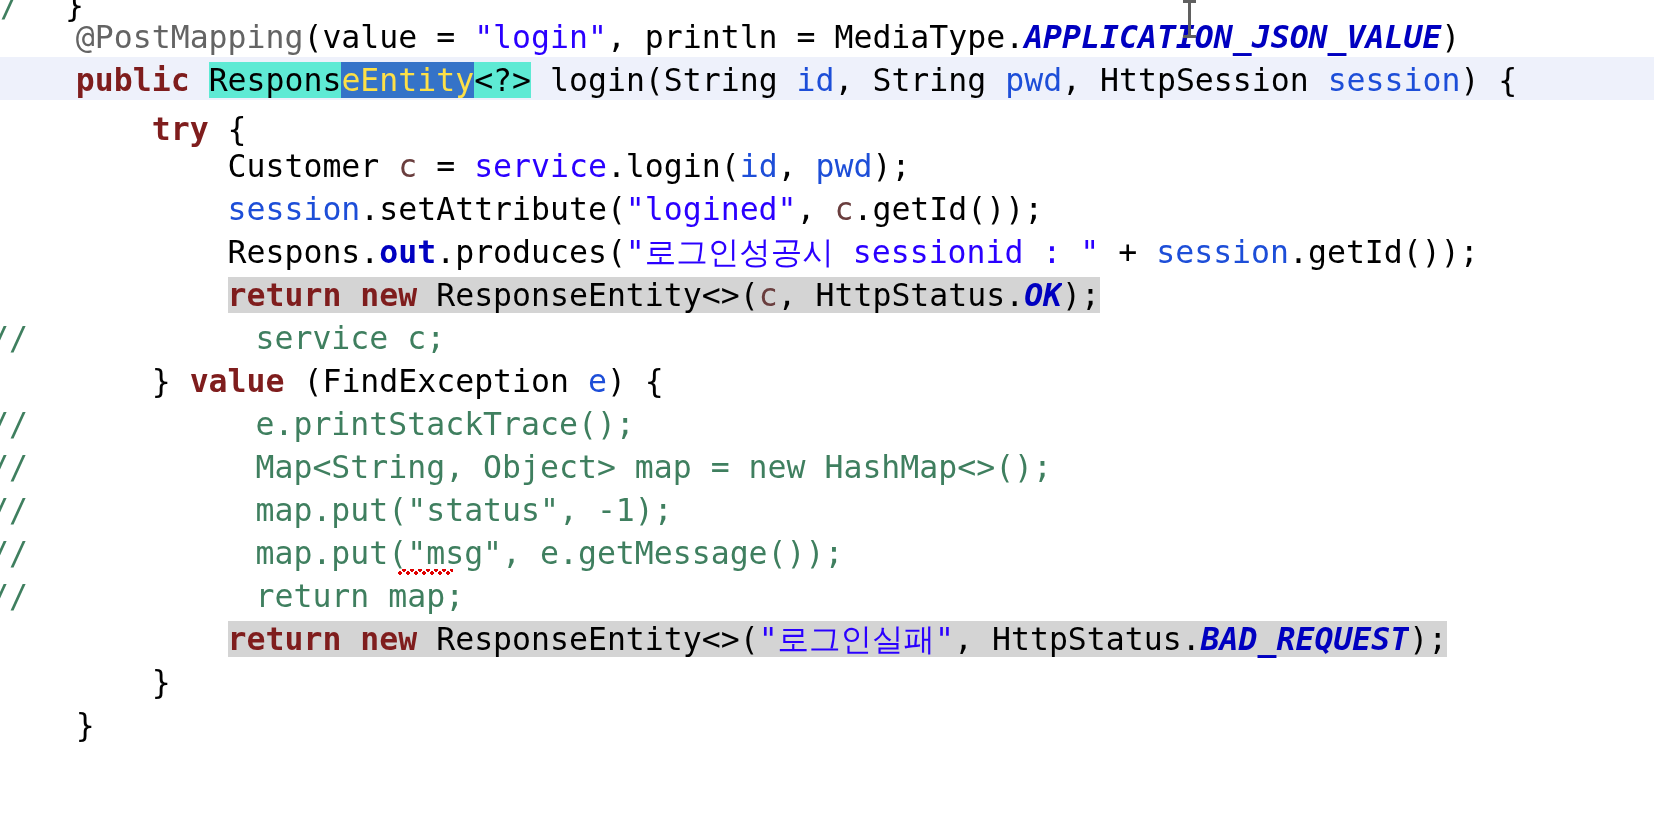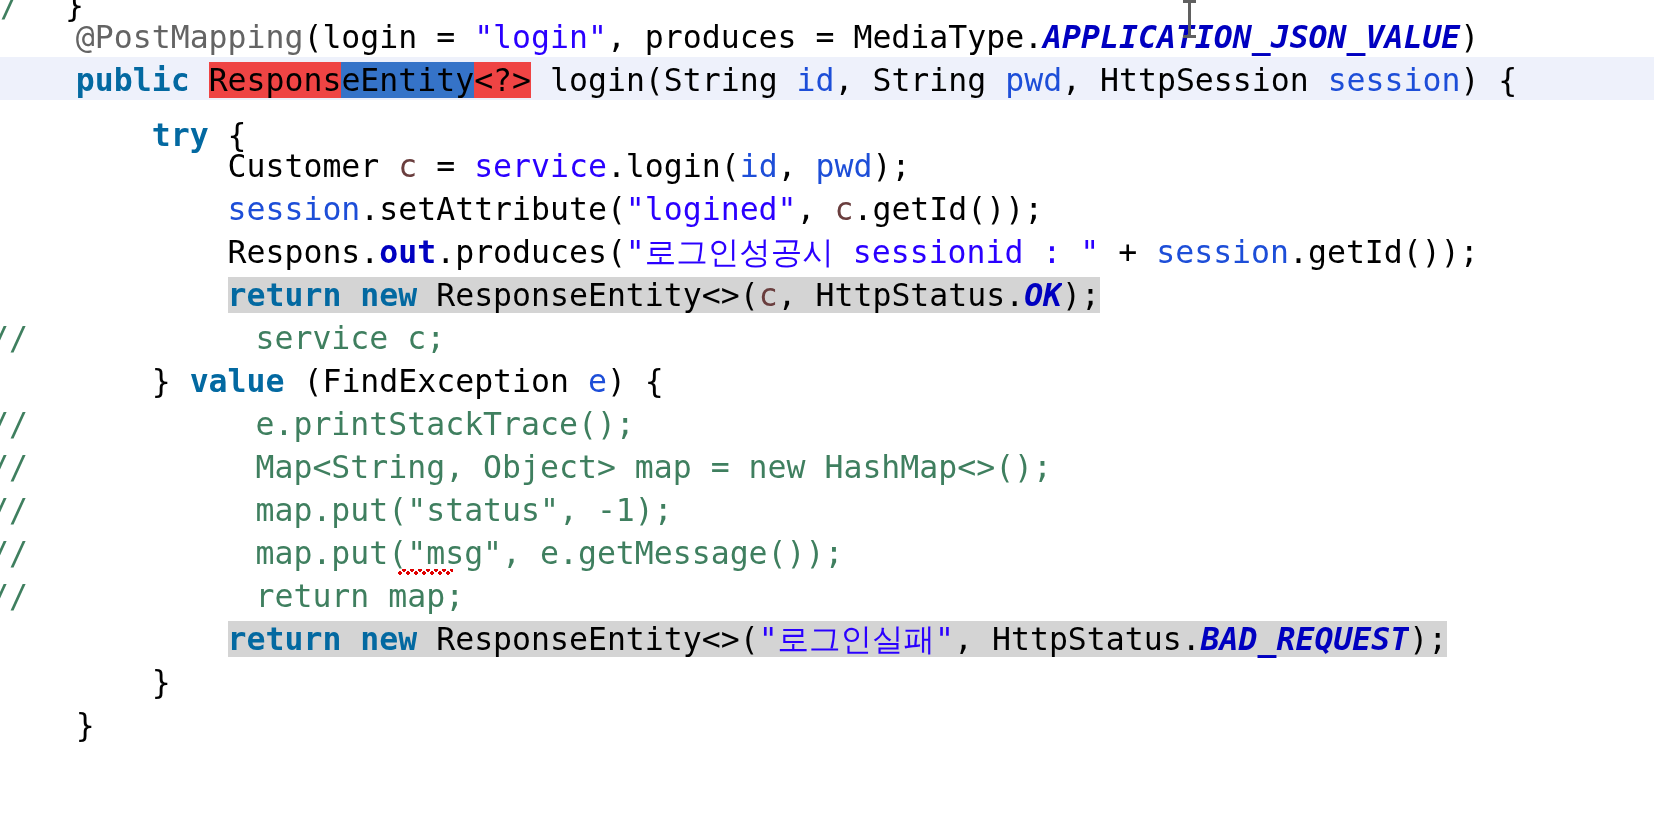--- a/index.html
+++ b/index.html
@@ -12,33 +12,33 @@
     position:relative;width:1654px;height:836px;background:#ffffff;
     font-size:31.5px;line-height:43.2px;
     letter-spacing:0px;
     white-space:pre;
   }
   
   .cur-line{position:absolute;left:0;width:1654px;height:43px;background:#eef1fb;z-index:0;}
   .band-top{top:57px;}
 
   
-  .kw      {color:#0369a1;font-weight:bold;}
+  .kw      {color:#7f1d1d;font-weight:bold;}
   .plain   {color:#000000;}
   .str     {color:#2a00ff;}
   .cmt     {color:#3f7f5f;}
   .anno    {color:#646464;}
   .field   {color:#0000c0;font-weight:bold;}
   .sfield  {color:#0000c0;font-style:italic;font-weight:bold;}
   .param   {color:#1d4ed8;}
   .localv  {color:#6a3e3e;}
 
   
-  .occ     {background:#ef4444;}
-  .sel     {background:#3573c8;color:#000000;}
+  .occ     {background:#5eead4;}
+  .sel     {background:#3573c8;color:#fde047;}
   .hl      {background:#d4d4d4;}
 
   
   .codeline{position:absolute;left:0;white-space:pre;z-index:2;}
 
   
   .squig{
     position:absolute;height:7px;z-index:3;
     background-image:
       radial-gradient(circle at 2px 4px, #e00000 1.6px, rgba(0,0,0,0) 2px),
@@ -57,27 +57,27 @@
 
 <div id="editor">
 
   
   <div class="cur-line band-top"></div>
 
   
   <div class="codeline" style="top:-16px;left:0px;"><span class="cmt">/</span><span class="plain" style="padding-left:46px;">}</span></div>
 
   
-  <div class="codeline" style="top:16px;left:0px;"><span class="plain">    </span><span class="anno">@PostMapping</span><span class="plain">(</span><span class="plain">login = </span><span class="str">"login"</span><span class="plain">, </span><span class="plain">produces = MediaType.</span><span class="sfield">APPLICATION_JSON_VALUE</span><span class="plain">)</span></div>
+  <div class="codeline" style="top:16px;left:0px;"><span class="plain">    </span><span class="anno">@PostMapping</span><span class="plain">(</span><span class="plain">value = </span><span class="str">"login"</span><span class="plain">, </span><span class="plain">println = MediaType.</span><span class="sfield">APPLICATION_JSON_VALUE</span><span class="plain">)</span></div>
 
   
   <div class="codeline" style="top:59px;left:0px;"><span class="plain">    </span><span class="kw">public</span><span class="plain"> </span><span class="plain occ">Respons</span><span class="sel">eEntity</span><span class="plain occ">&lt;?&gt;</span><span class="plain"> login(String </span><span class="param">id</span><span class="plain">, String </span><span class="param">pwd</span><span class="plain">, HttpSession </span><span class="param">session</span><span class="plain">) {</span></div>
 
   
-  <div class="codeline" style="top:114px;left:0px;"><span class="plain">        </span><span class="kw">try</span><span class="plain"> {</span></div>
+  <div class="codeline" style="top:108px;left:0px;"><span class="plain">        </span><span class="kw">try</span><span class="plain"> {</span></div>
 
   
   <div class="codeline" style="top:145px;left:0px;"><span class="plain">            </span><span class="plain">Customer </span><span class="localv">c</span><span class="plain"> = </span><span class="field" style="font-style:normal;font-weight:normal;color:#2a00ff;">service</span><span class="plain">.login(</span><span class="param">id</span><span class="plain">, </span><span class="param">pwd</span><span class="plain">);</span></div>
 
   
   <div class="codeline" style="top:188px;left:0px;"><span class="plain">            </span><span class="param">session</span><span class="plain">.setAttribute(</span><span class="str">"logined"</span><span class="plain">, </span><span class="localv">c</span><span class="plain">.getId());</span></div>
 
   
   <div class="codeline" style="top:231px;left:0px;"><span class="plain">            </span><span class="plain">Respons.</span><span class="field">out</span><span class="plain">.produces(</span><span class="str">"로그인성공시 sessionid : "</span><span class="plain"> + </span><span class="param">session</span><span class="plain">.getId());</span></div>
 

